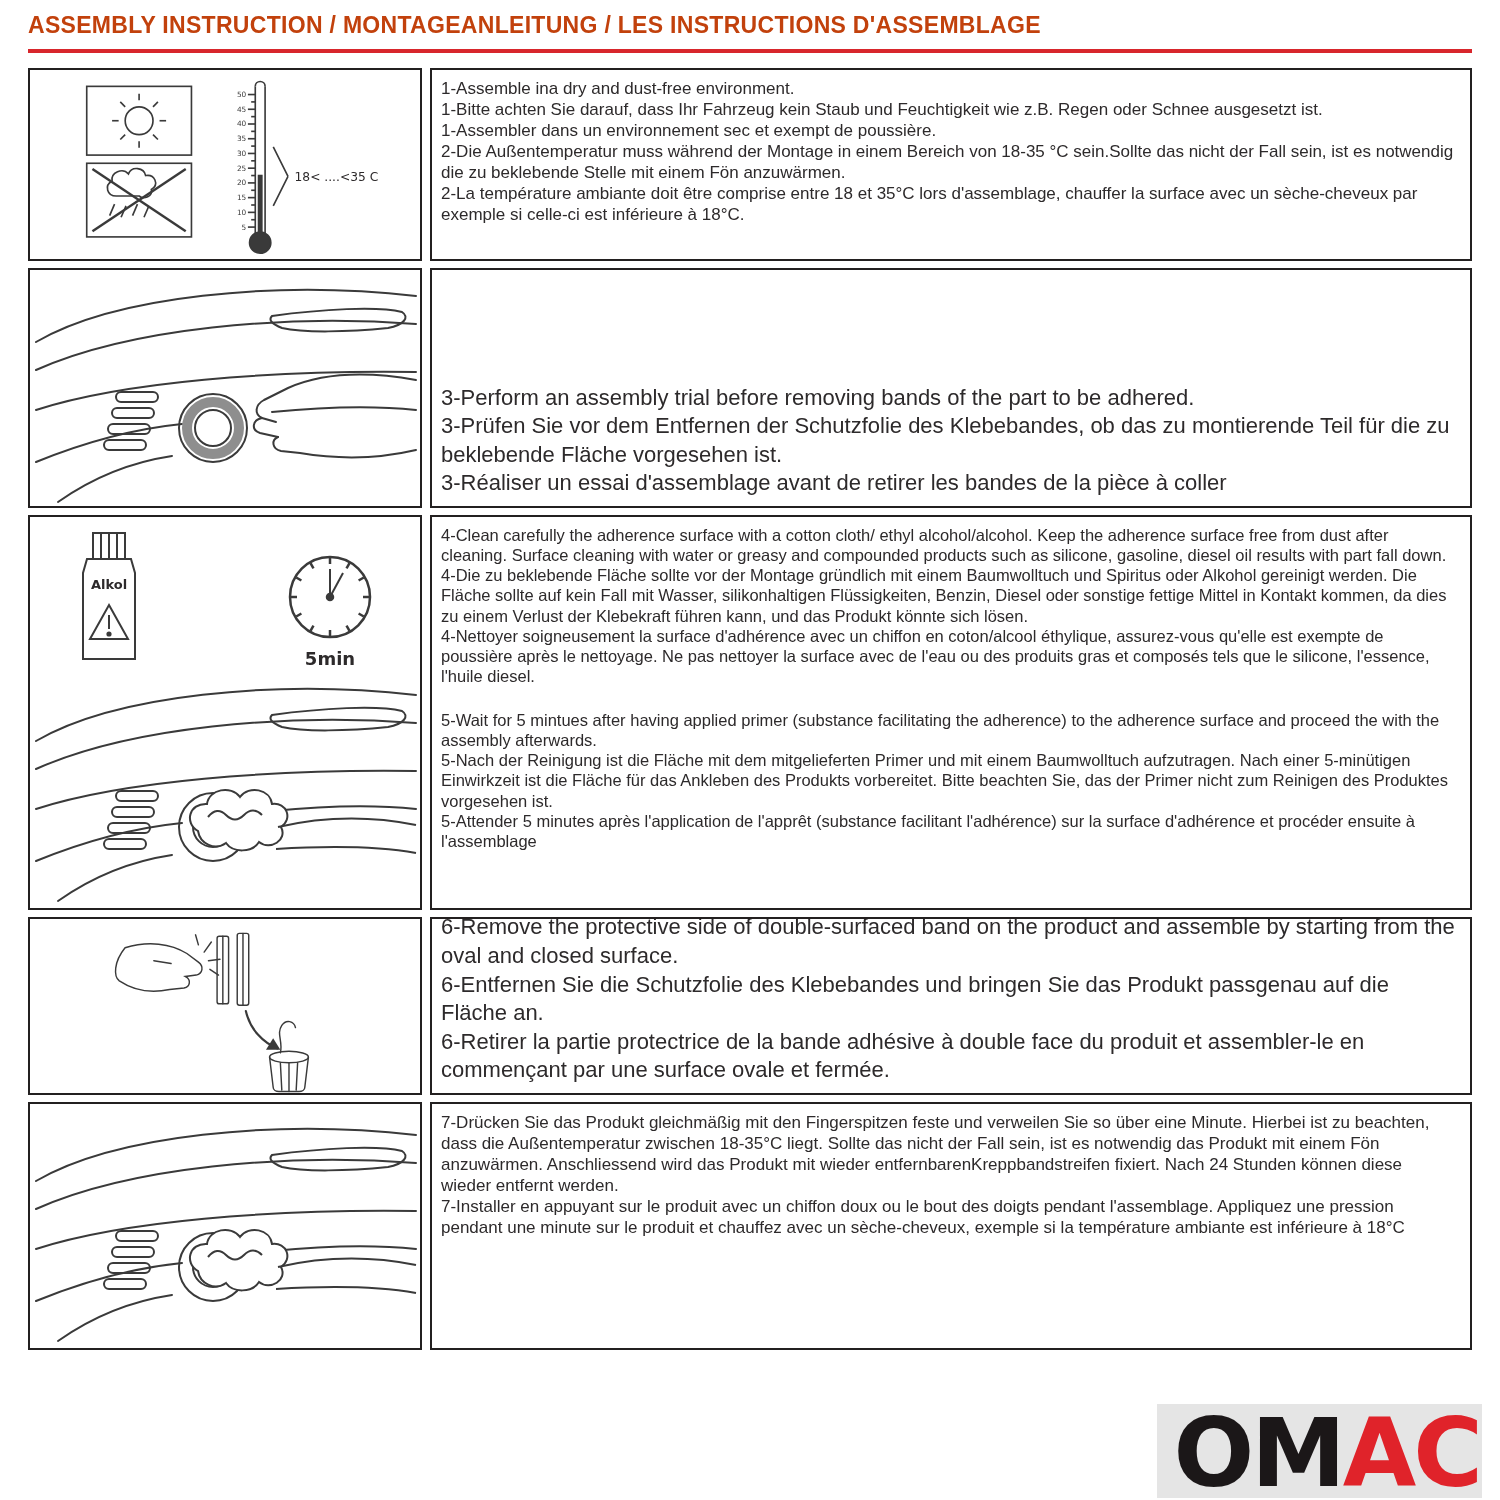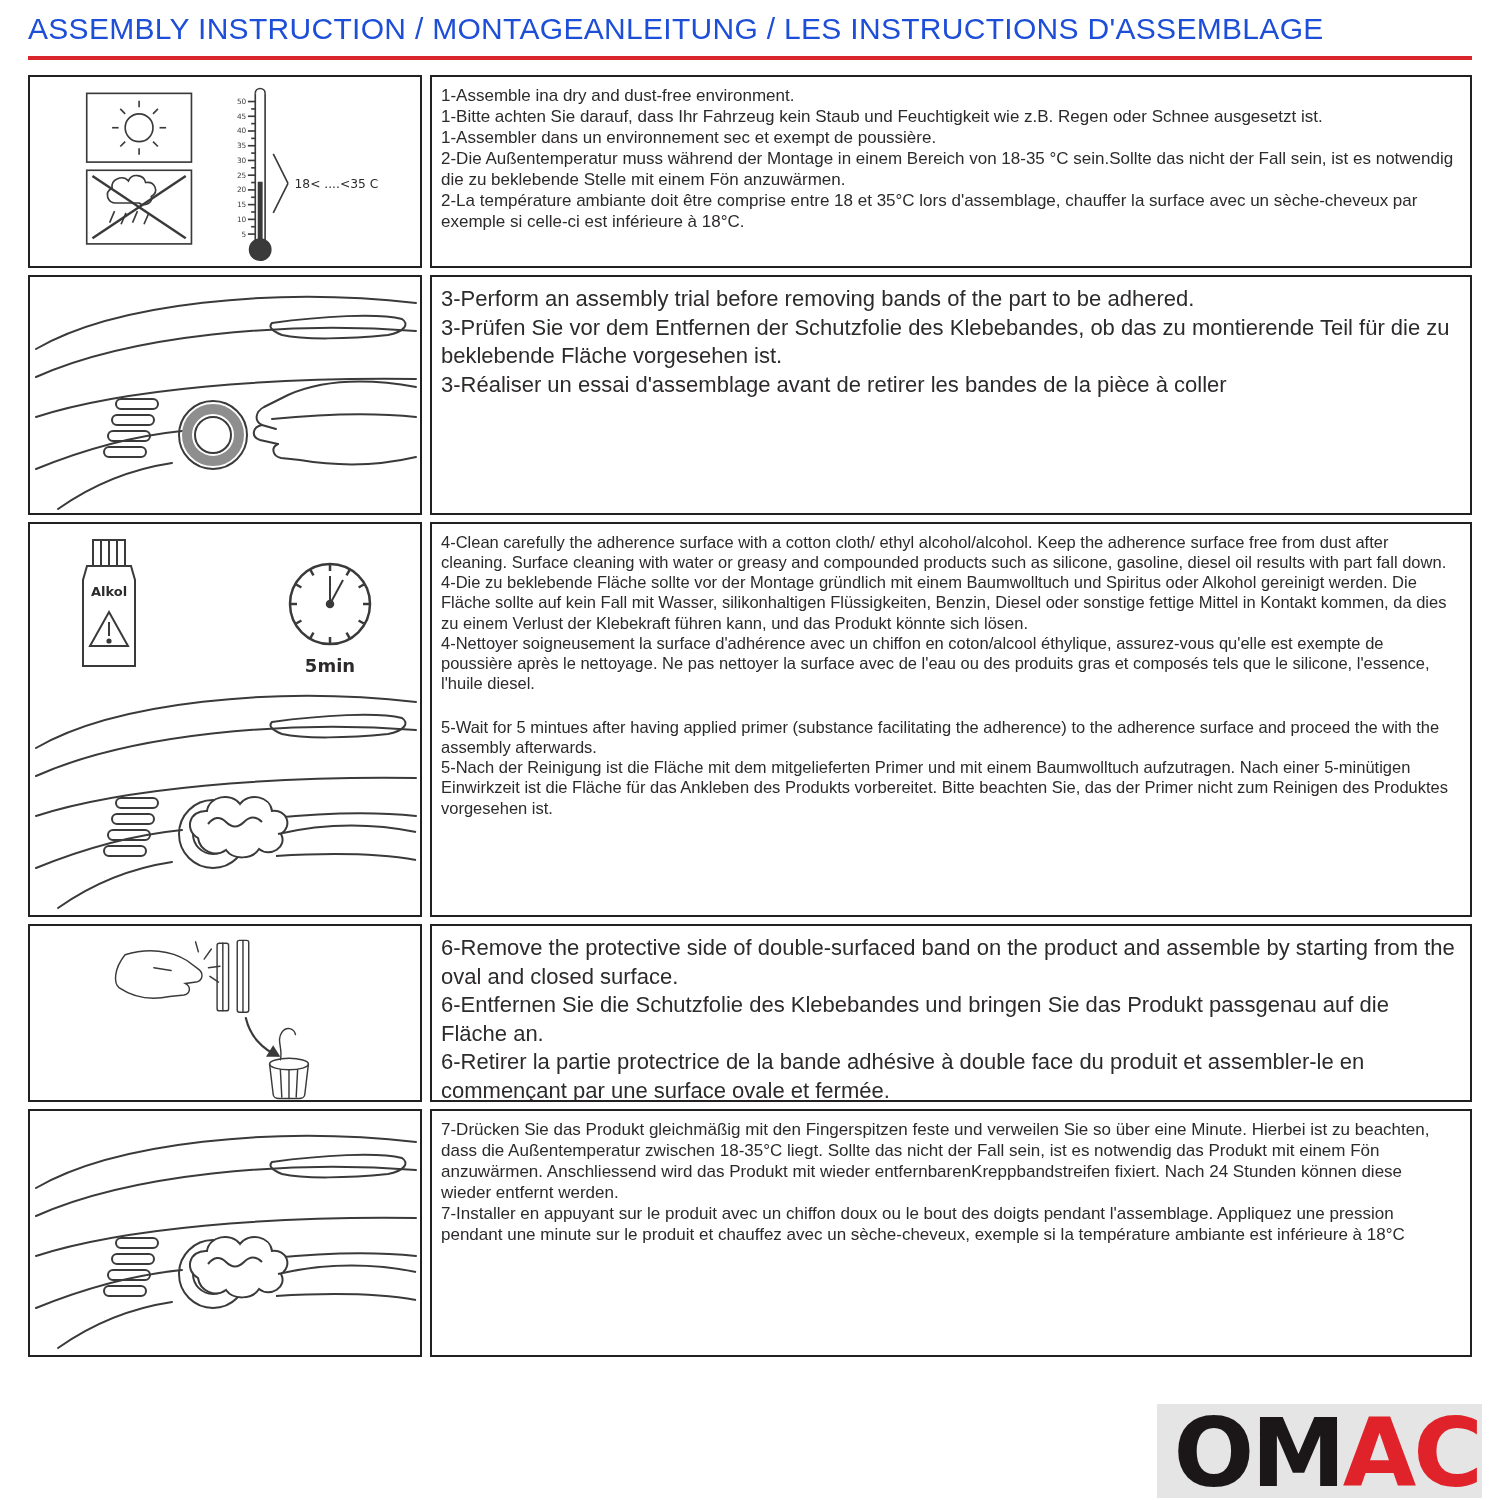--- a/index.html
+++ b/index.html
@@ -1,29 +1,29 @@
 <!DOCTYPE html>
 <html><head>
 <meta charset="utf-8">
 <style>
   html,body{margin:0;padding:0}
   body{width:1500px;height:1500px;background:#fff;color:#2d2a2b;
        font-family:"Liberation Sans","DejaVu Sans",sans-serif;position:relative;overflow:hidden}
   .page{padding:12px 28px 0 28px}
-  .title{color:#1d4ed8;font-size:30px;font-weight:normal;letter-spacing:.3px;white-space:nowrap}
+  .title{color:#c2410c;font-size:23px;font-weight:bold;letter-spacing:.3px;white-space:nowrap}
   .rule{height:4px;background:#d8262c;margin:10px 0 15px 0}
   .row{display:flex;gap:8px;margin-bottom:7px}
   .illus{flex:0 0 390px;border:2px solid #232020;background:#fff;overflow:hidden}
   .illus svg{width:100%;height:100%;display:block}
   .txt{flex:1;border:2px solid #232020;padding:8px 14px 8px 9px;overflow:hidden}
   .txt p{margin:0;font-size:17px;line-height:1.24}
   .txt .b{font-weight:normal}
   .txt .sp{margin-top:17px}
   .txt.big p{font-size:22px;line-height:1.3}
-  .txt.vc{display:flex;flex-direction:column;justify-content:flex-start}
+  .txt.vc{display:flex;flex-direction:column;justify-content:flex-end}
   .r1{height:193px}.r2{height:240px}.r3{height:395px}.r4{height:178px}.r5{height:248px}
   .r3 .txt p{font-size:16.5px;line-height:1.22}
   .r3 .txt .sp{margin-top:24px}
   svg text{font-family:"DejaVu Sans",sans-serif}
   .logo{position:absolute;right:18px;bottom:2px;background:#e5e5e5;padding:4px 2px 0 16px;
         font-weight:bold;font-size:95px;line-height:.95;letter-spacing:-3px;
         font-family:"DejaVu Sans",sans-serif}
   .logo .blk{color:#1b1718}
   .logo .red{color:#e0232a}
 </style>
@@ -199,20 +199,21 @@
           <path d="M248,158 C 300,146 346,148 386,156 M246,180 C 310,176 352,178 386,184" fill="none" stroke="#3a3a3a" stroke-width="2"></path>
         </g>
       </svg>
     </div>
     <div class="txt">
       <p class="b">4-Clean carefully the adherence surface with a cotton cloth/ ethyl alcohol/alcohol. Keep the adherence surface free from dust after cleaning. Surface cleaning with water or greasy and compounded products such as silicone, gasoline, diesel oil results with part fall down.</p>
       <p>4-Die zu beklebende Fläche sollte vor der Montage gründlich mit einem Baumwolltuch und Spiritus oder Alkohol gereinigt werden. Die Fläche sollte auf kein Fall mit Wasser, silikonhaltigen Flüssigkeiten, Benzin, Diesel oder sonstige fettige Mittel in Kontakt kommen, da dies zu einem Verlust der Klebekraft führen kann, und das Produkt könnte sich lösen.</p>
       <p>4-Nettoyer soigneusement la surface d'adhérence avec un chiffon en coton/alcool éthylique, assurez-vous qu'elle est exempte de poussière après le nettoyage. Ne pas nettoyer la surface avec de l'eau ou des produits gras et composés tels que le silicone, l'essence, l'huile diesel.</p>
       <p class="b sp">5-Wait for 5 mintues after having applied primer (substance facilitating the adherence) to the adherence surface and proceed the with the assembly afterwards.</p>
       <p>5-Nach der Reinigung ist die Fläche mit dem mitgelieferten Primer und mit einem Baumwolltuch aufzutragen. Nach einer 5-minütigen Einwirkzeit ist die Fläche für das Ankleben des Produkts vorbereitet. Bitte beachten Sie, das der Primer nicht zum Reinigen des Produktes vorgesehen ist.</p>
+      <p>5-Attender 5 minutes après l'application de l'apprêt (substance facilitant l'adhérence) sur la surface d'adhérence et procéder ensuite à l'assemblage</p>
     </div>
   </section>
 
   <section class="row r4">
     <div class="illus">
       <svg viewBox="0 0 390 242">
         <g fill="none" stroke="#3a3a3a" stroke-width="2" stroke-linecap="round">
           <g>
             <rect x="184" y="24" width="16" height="94" rx="3"></rect>
             <line x1="192" y1="24" x2="192" y2="118"></line>

